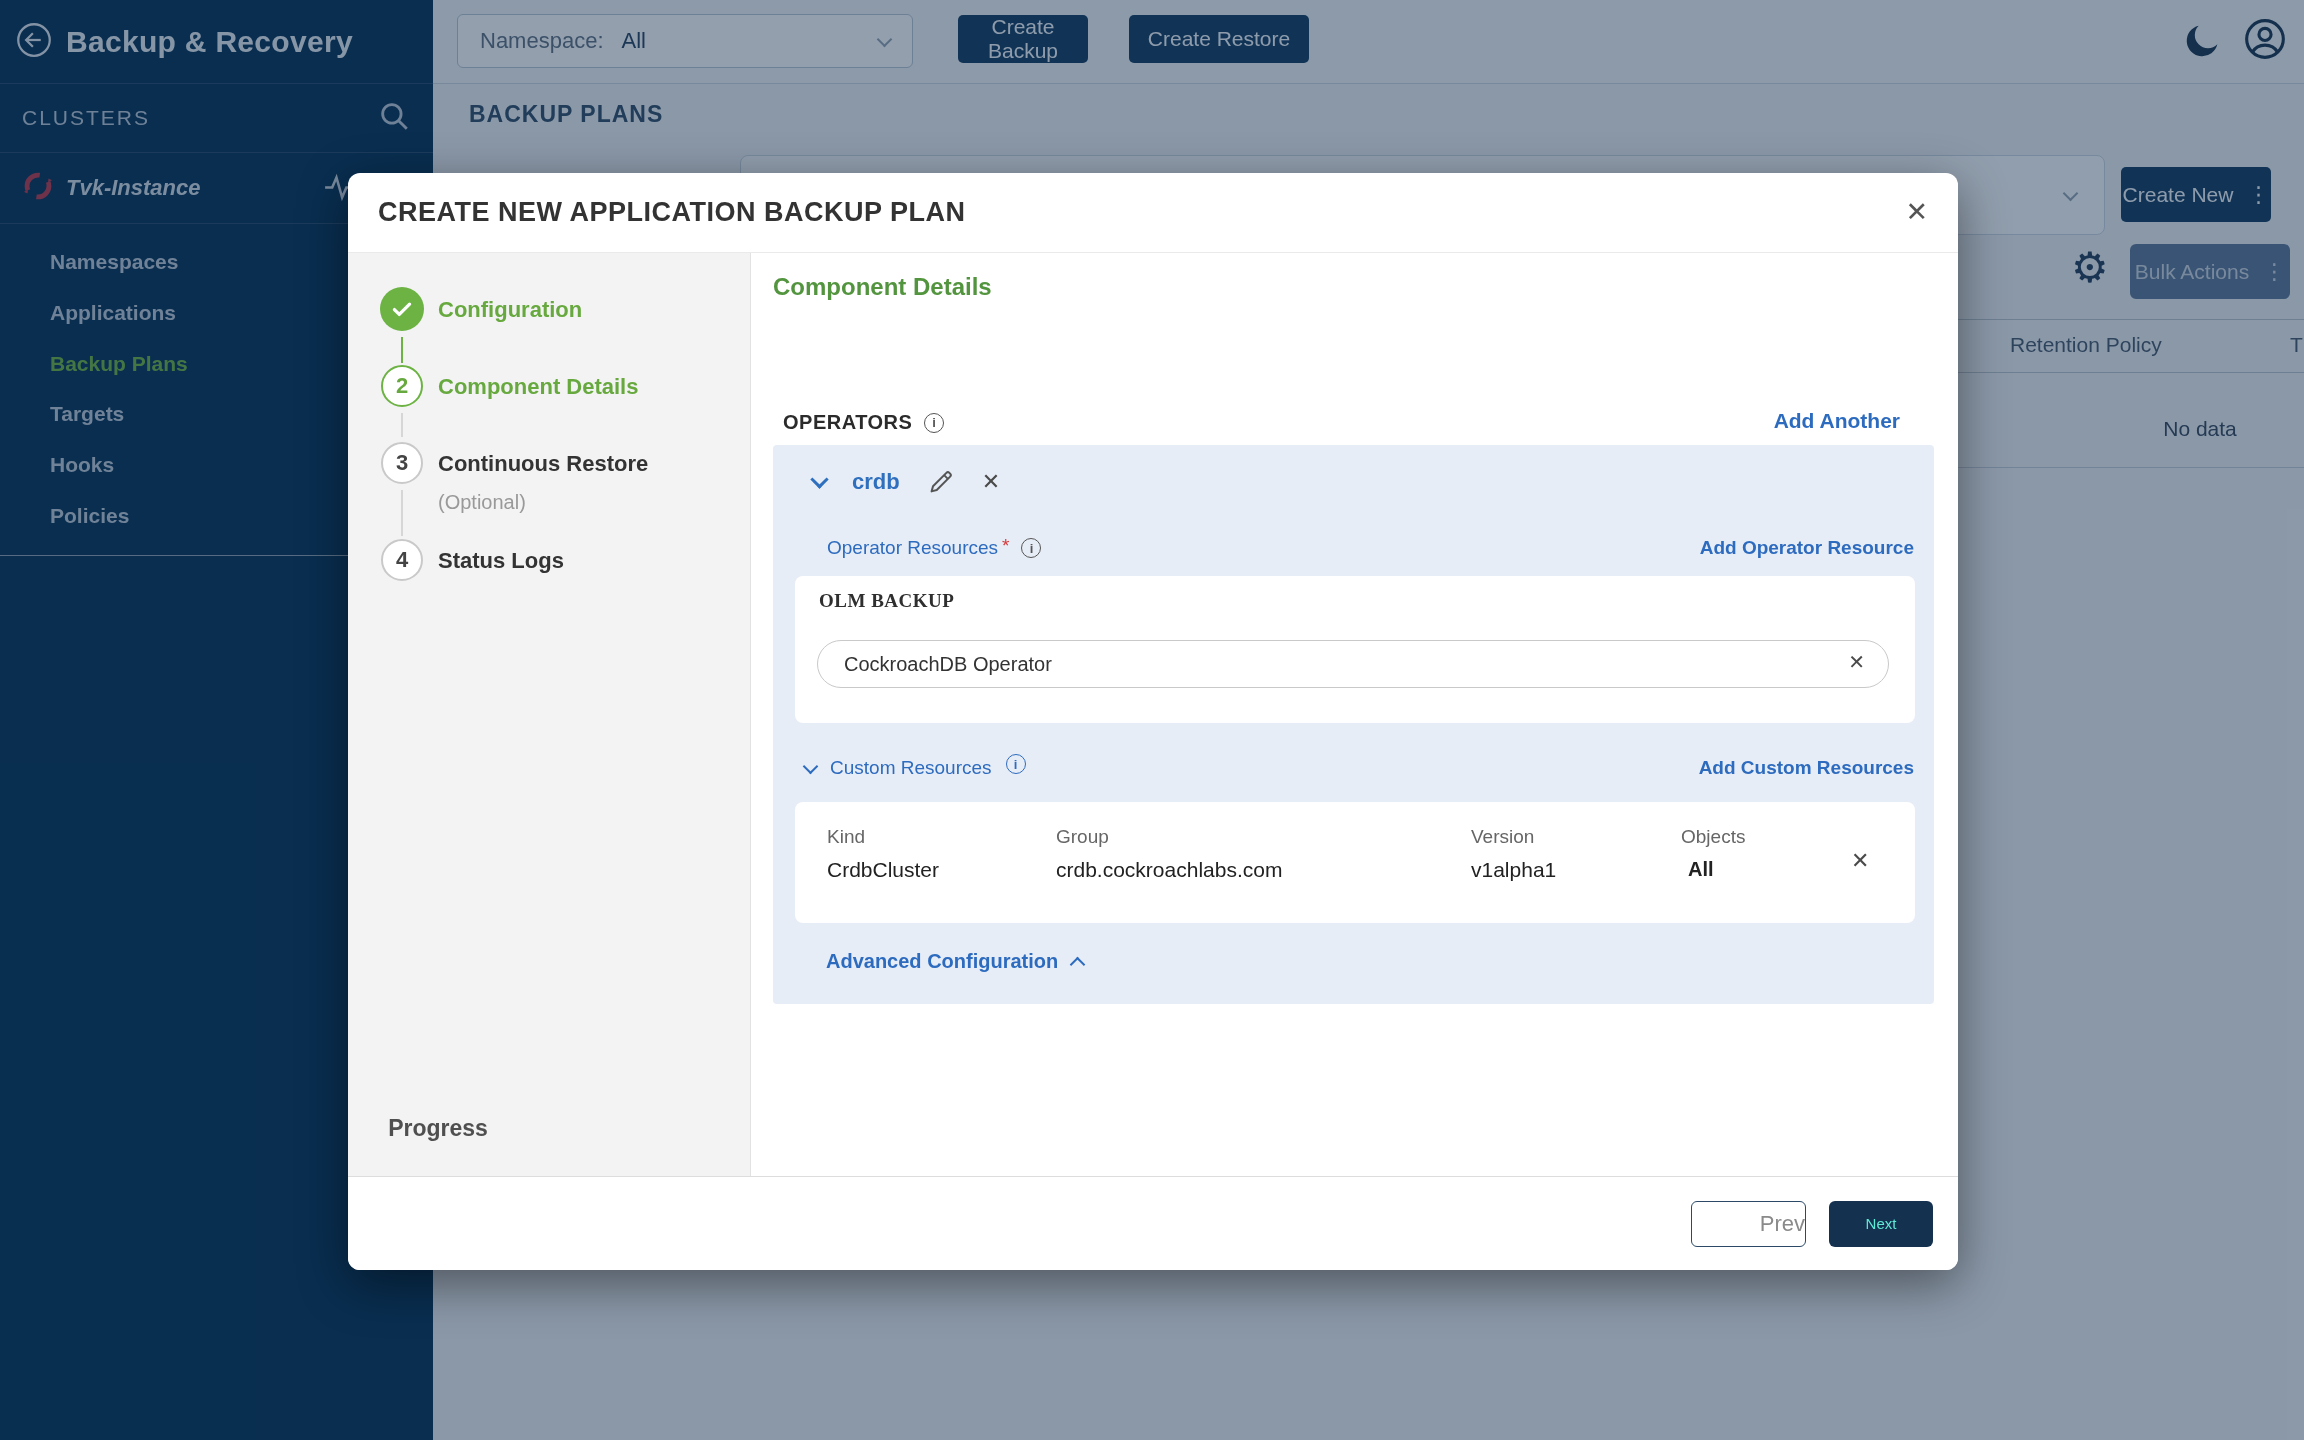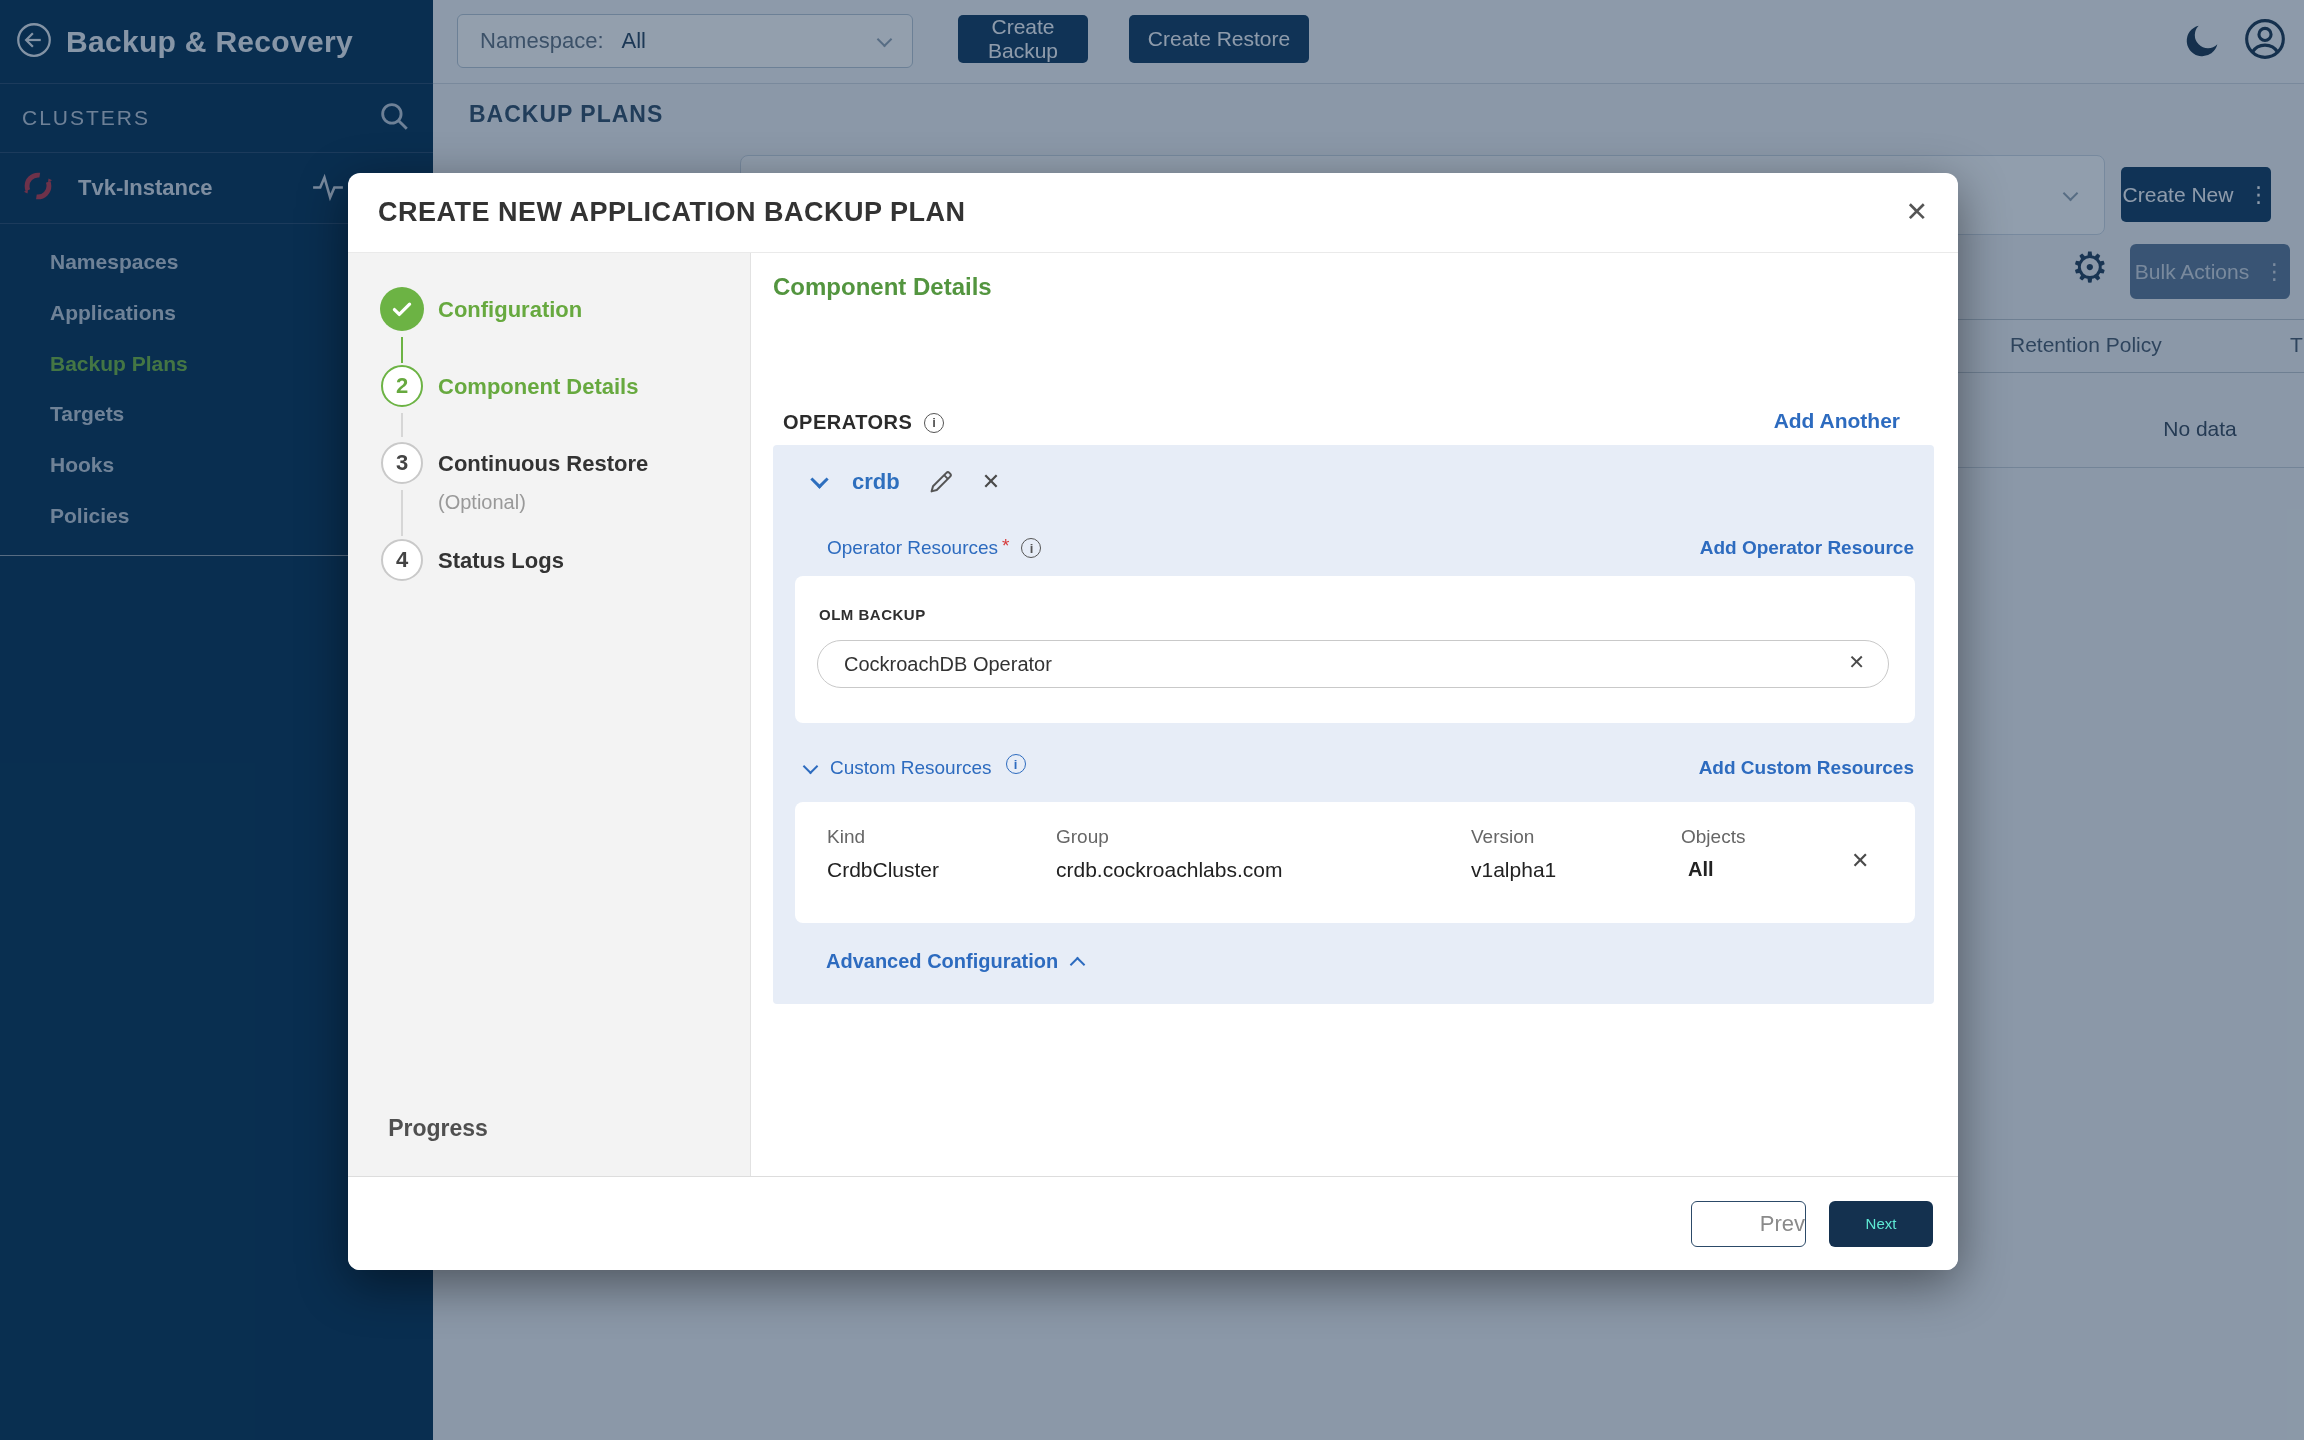--- a/index.html
+++ b/index.html
@@ -30,21 +30,21 @@
 
   
   .sidebar { position:absolute; left:0; top:0; width:433px; height:1440px; background:#003055; }
   .sb-header { height:84px; border-bottom:1px solid #23486b; display:flex;
     align-items:center; padding:0 16px; gap:14px; }
   .sb-title { color:#e6edf3; font-size:30px; font-weight:600; letter-spacing:.3px; }
   .sb-clusters { height:69px; border-bottom:1px solid #23486b; display:flex;
     align-items:center; padding:0 22px; }
   .sb-clusters .lbl { color:#b9c7d6; font-size:21px; letter-spacing:2px; flex:1; }
   .sb-instance { height:71px; border-bottom:1px solid #23486b; display:flex;
-    align-items:center; padding:0 20px; gap:12px; }
+    align-items:center; padding:0 20px; gap:0;font-style:italic; }
   .sb-instance .nm { color:#d4dde6; font-size:22px; font-weight:700; margin-left:10px; flex:1; }
   .side-item { position:absolute; left:50px; font-size:21px; font-weight:600;
     color:#bac8d5; cursor:pointer; }
   .side-item.active { color:#6cb33f; }
   .sb-divider { position:absolute; left:0; top:555px; width:433px; height:1px; background:#8fa0b0; }
 
   .page-title { position:absolute; left:469px; top:101px; font-size:23px; font-weight:700;
     color:#2c4b67; letter-spacing:1px; }
   .filterbox { position:absolute; left:740px; top:155px; width:1365px; height:80px;
     background:#f8fbfd; border:1px solid #c9d6e2; border-radius:8px; }
@@ -129,22 +129,22 @@
   .x-glyph { font-size:22px; color:#4a4a4a; line-height:1; cursor:pointer; }
 
   .res-row { position:absolute; left:54px; right:20px; top:92px; display:flex;
     align-items:center; font-size:19px; }
   .res-row .lbl { color:#2d6bbf; display:flex; align-items:flex-start; gap:4px; }
   .req { color:#d63a3a; font-size:19px; line-height:.9; }
   .spacer { flex:1; }
 
   .card { position:absolute; background:#fff; border-radius:8px; }
   .olm-card { left:22px; top:131px; width:1120px; height:147px; }
-  .olm-title { position:absolute; left:24px; top:30px; font-size:15px; font-weight:700;
-    color:#2f2f2f; letter-spacing:.5px; }
+  .olm-title { position:absolute; left:24px; top:14px; font-size:19px; font-weight:700;
+    color:#2f2f2f; letter-spacing:.5px;font-family:Liberation Serif, serif; }
   .olm-input-wrap { position:absolute; left:22px; top:64px; width:1072px; height:48px; }
   .olm-input { width:100%; height:100%; border:1.5px solid #c9c9c9; border-radius:24px;
     padding:0 60px 0 26px; font-size:20px; color:#333; font-family:inherit; background:#fff; }
   .olm-x { position:absolute; right:24px; top:12px; }
 
   .cr-row { position:absolute; left:32px; right:20px; top:312px; display:flex;
     align-items:center; gap:14px; font-size:19px; }
   .cr-chev { width:11px; height:11px; border-right:2.5px solid #2d6bbf;
     border-bottom:2.5px solid #2d6bbf; transform:rotate(45deg); margin-top:-4px; }
   .cr-label { color:#2d6bbf; }

